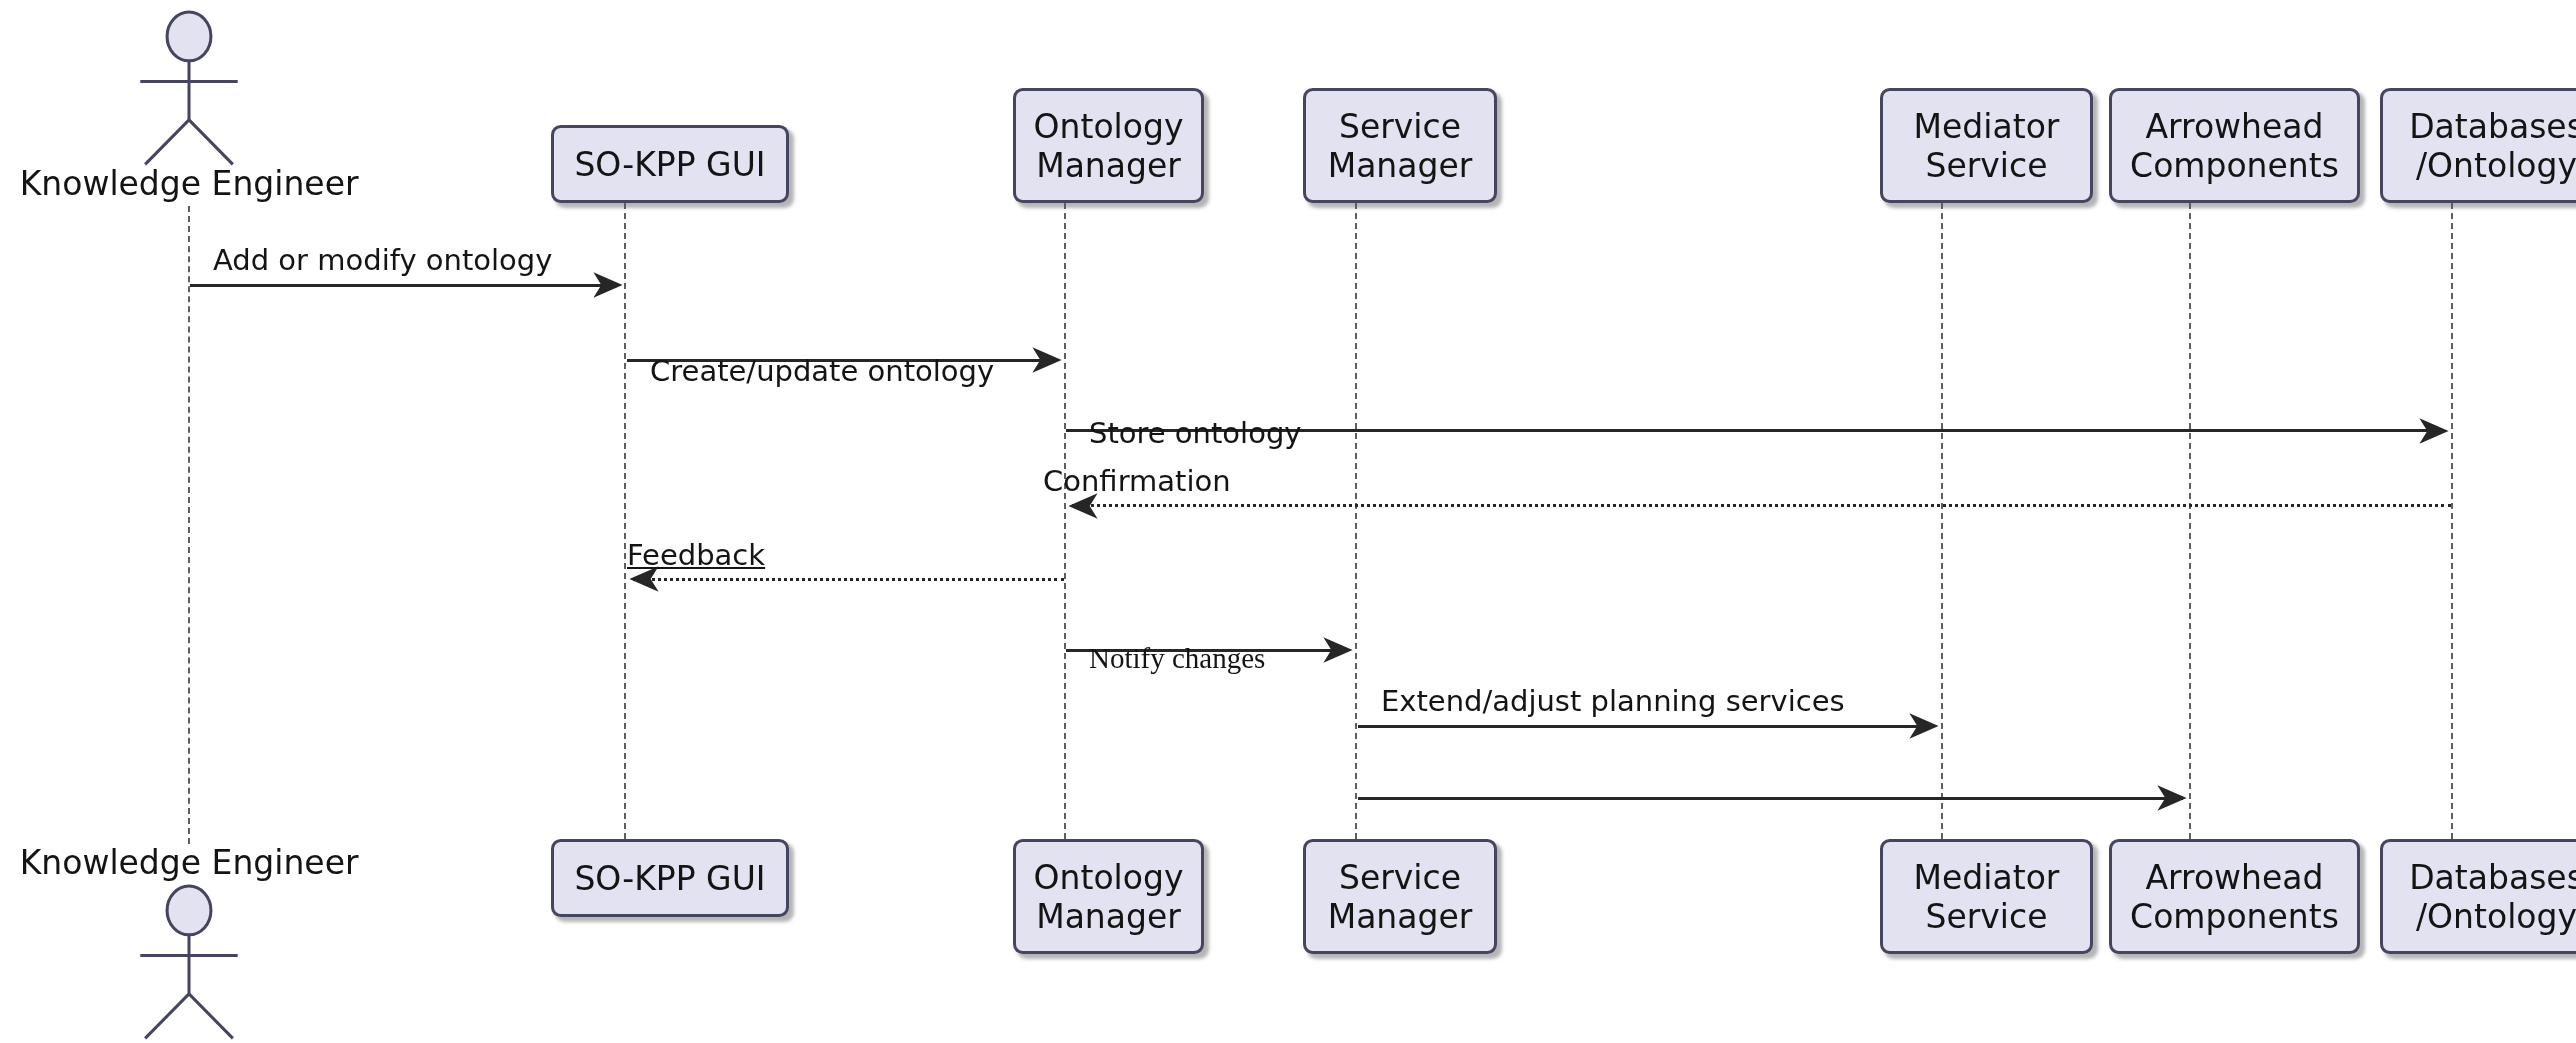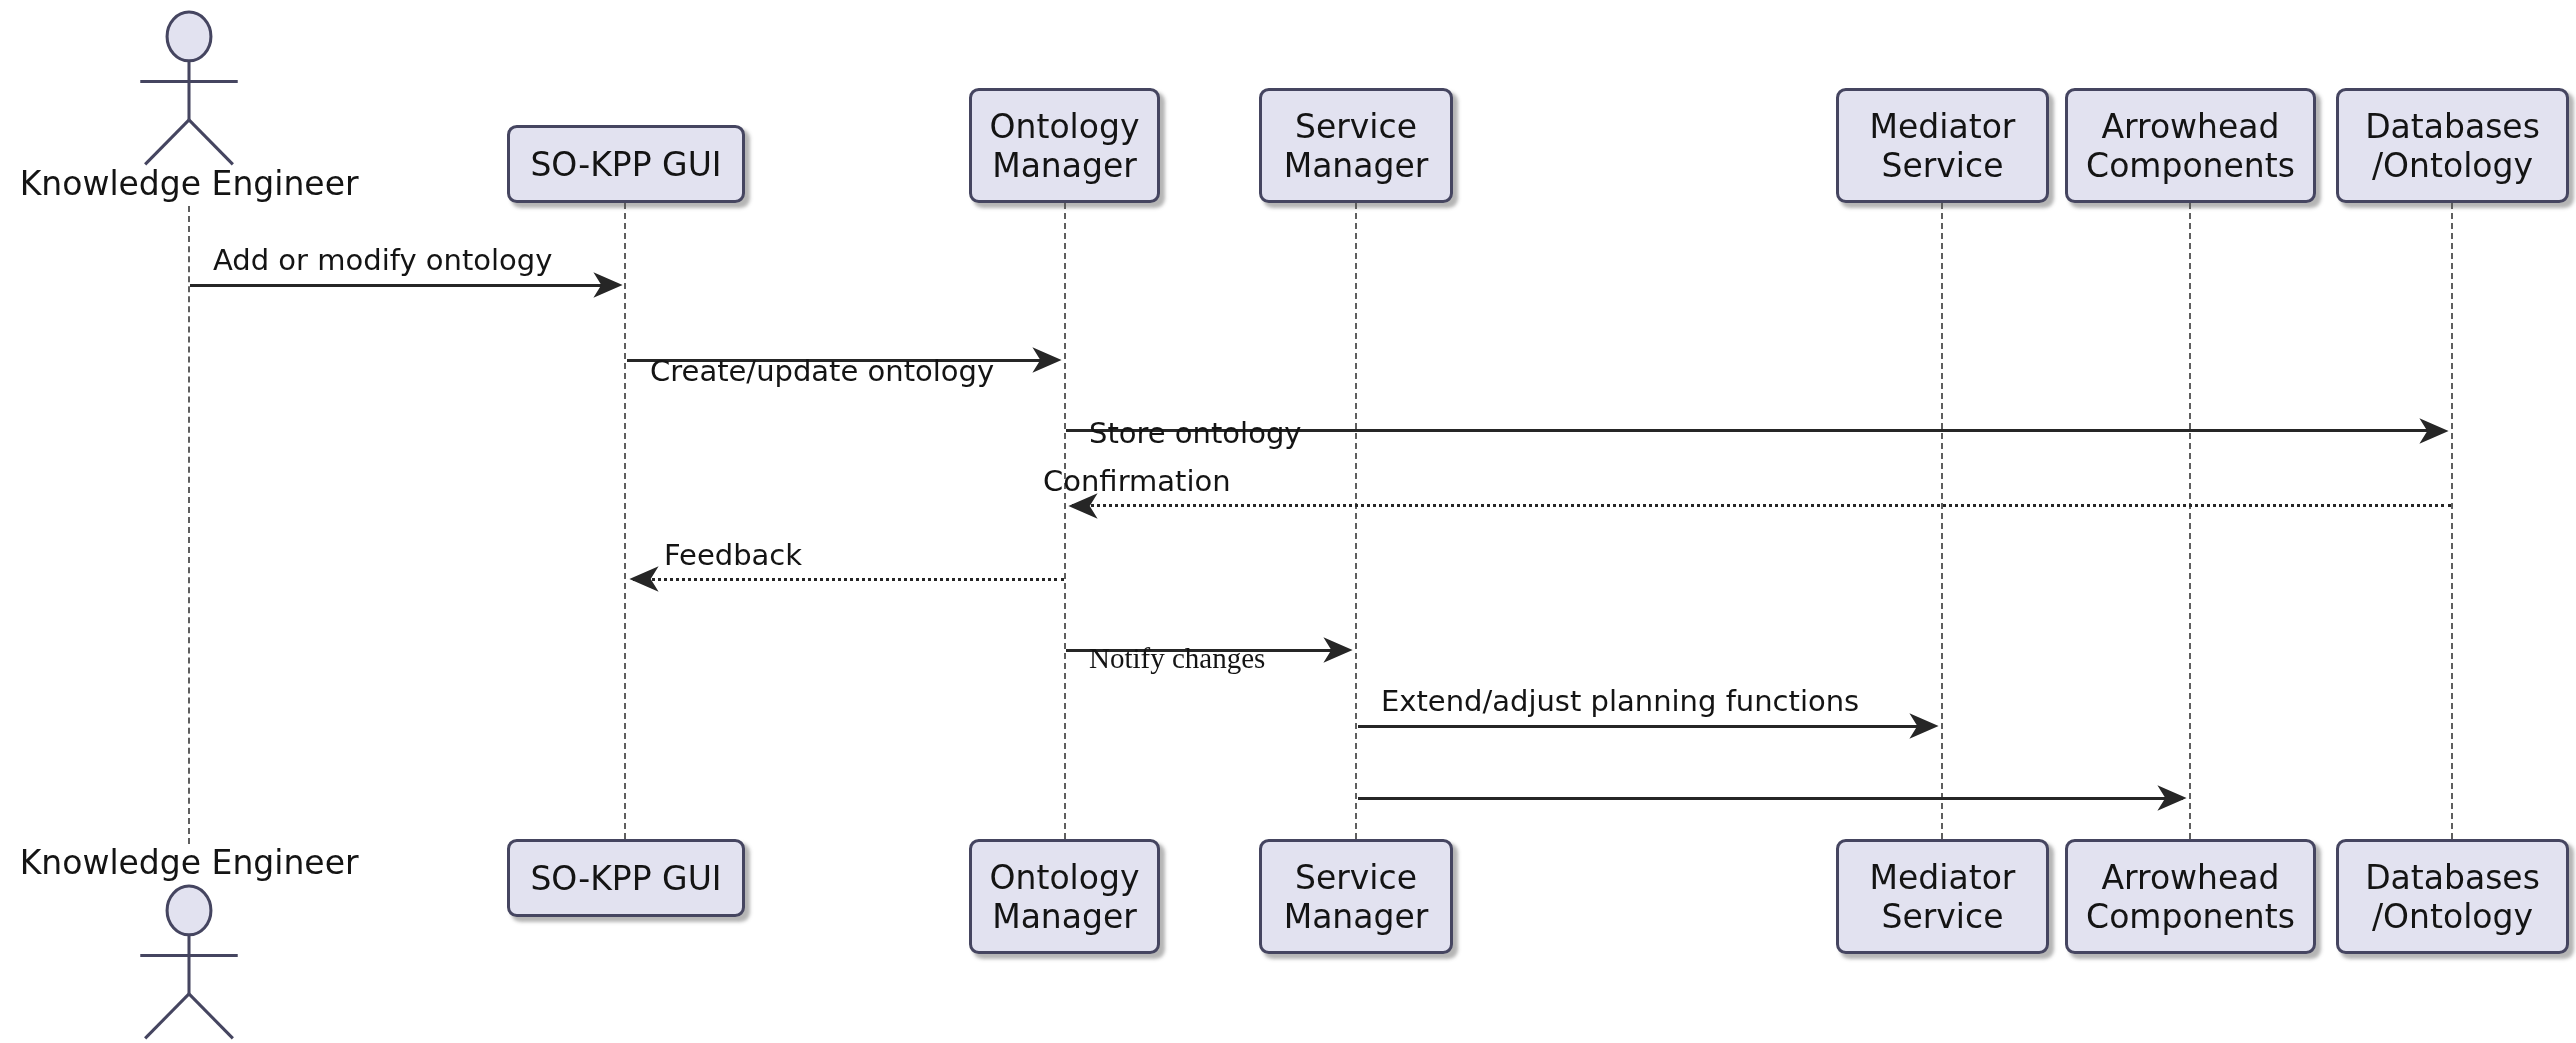--- a/index.html
+++ b/index.html
@@ -25,20 +25,21 @@
     box-shadow: 4.3px 4.9px 3.7px rgba(90,90,90,0.45);
     display: flex;
     flex-direction: column;
     align-items: center;
     justify-content: center;
     text-align: center;
     color: #141414;
     font-size: 33px;
     line-height: 39px;
     white-space: nowrap;
+    margin-left: 44px;
   }
   .actor-label {
     position: absolute;
     text-align: center;
     color: #141414;
     font-size: 33px;
     line-height: 35px;
     white-space: nowrap;
   }
   .actor-figure { position: absolute; }
@@ -144,29 +145,29 @@
     <div class="msg-label" style="left: 1089px; top: 389px; margin-top: 27px;">Store ontology</div>
     <div class="msg-line dotted" style="left: 1072px; width: 1379px; top: 504px;"></div>
     <div class="arrowhead" style="top: 492px; left: 1067px; transform: scaleX(-1);"><svg width="32" height="28" viewBox="0 0 52 46" xmlns="http://www.w3.org/2000/svg">
     <path d="M2 2 L50 23 L2 44 L15 23 Z" fill="#262626"></path>
       </svg></div>
     <div class="msg-label" style="left: 1043px; top: 464px;">Confirmation</div>
     <div class="msg-line dotted" style="left: 633px; width: 431px; top: 578px;"></div>
     <div class="arrowhead" style="top: 565px; left: 628px; transform: scaleX(-1);"><svg width="32" height="28" viewBox="0 0 52 46" xmlns="http://www.w3.org/2000/svg">
     <path d="M2 2 L50 23 L2 44 L15 23 Z" fill="#262626"></path>
       </svg></div>
-    <div class="msg-label" style="left: 664px; top: 538px;">Feedback</div>
+    <div class="msg-label" style="left: 627px; top: 538px; text-decoration: underline;">Feedback</div>
     <div class="msg-line solid" style="left: 1066px; width: 282px; top: 649px;"></div>
     <div class="arrowhead" style="top: 636px; left: 1322px;"><svg width="32" height="28" viewBox="0 0 52 46" xmlns="http://www.w3.org/2000/svg">
     <path d="M2 2 L50 23 L2 44 L15 23 Z" fill="#262626"></path>
       </svg></div>
     <div class="msg-label" style="left: 1089px; top: 641px; font-family: Liberation Serif, serif;">Notify changes</div>
     <div class="msg-line solid" style="left: 1358px; width: 576px; top: 725px;"></div>
     <div class="arrowhead" style="top: 712px; left: 1908px;"><svg width="32" height="28" viewBox="0 0 52 46" xmlns="http://www.w3.org/2000/svg">
     <path d="M2 2 L50 23 L2 44 L15 23 Z" fill="#262626"></path>
       </svg></div>
-    <div class="msg-label" style="left: 1381px; top: 684px;">Extend/adjust planning functions</div>
+    <div class="msg-label" style="left: 1381px; top: 684px;">Extend/adjust planning services</div>
     <div class="msg-line solid" style="left: 1358px; width: 825px; top: 797px;"></div>
     <div class="arrowhead" style="top: 784px; left: 2156px;"><svg width="32" height="28" viewBox="0 0 52 46" xmlns="http://www.w3.org/2000/svg">
     <path d="M2 2 L50 23 L2 44 L15 23 Z" fill="#262626"></path>
       </svg></div>
   </div>
 
 
 </body></html>

